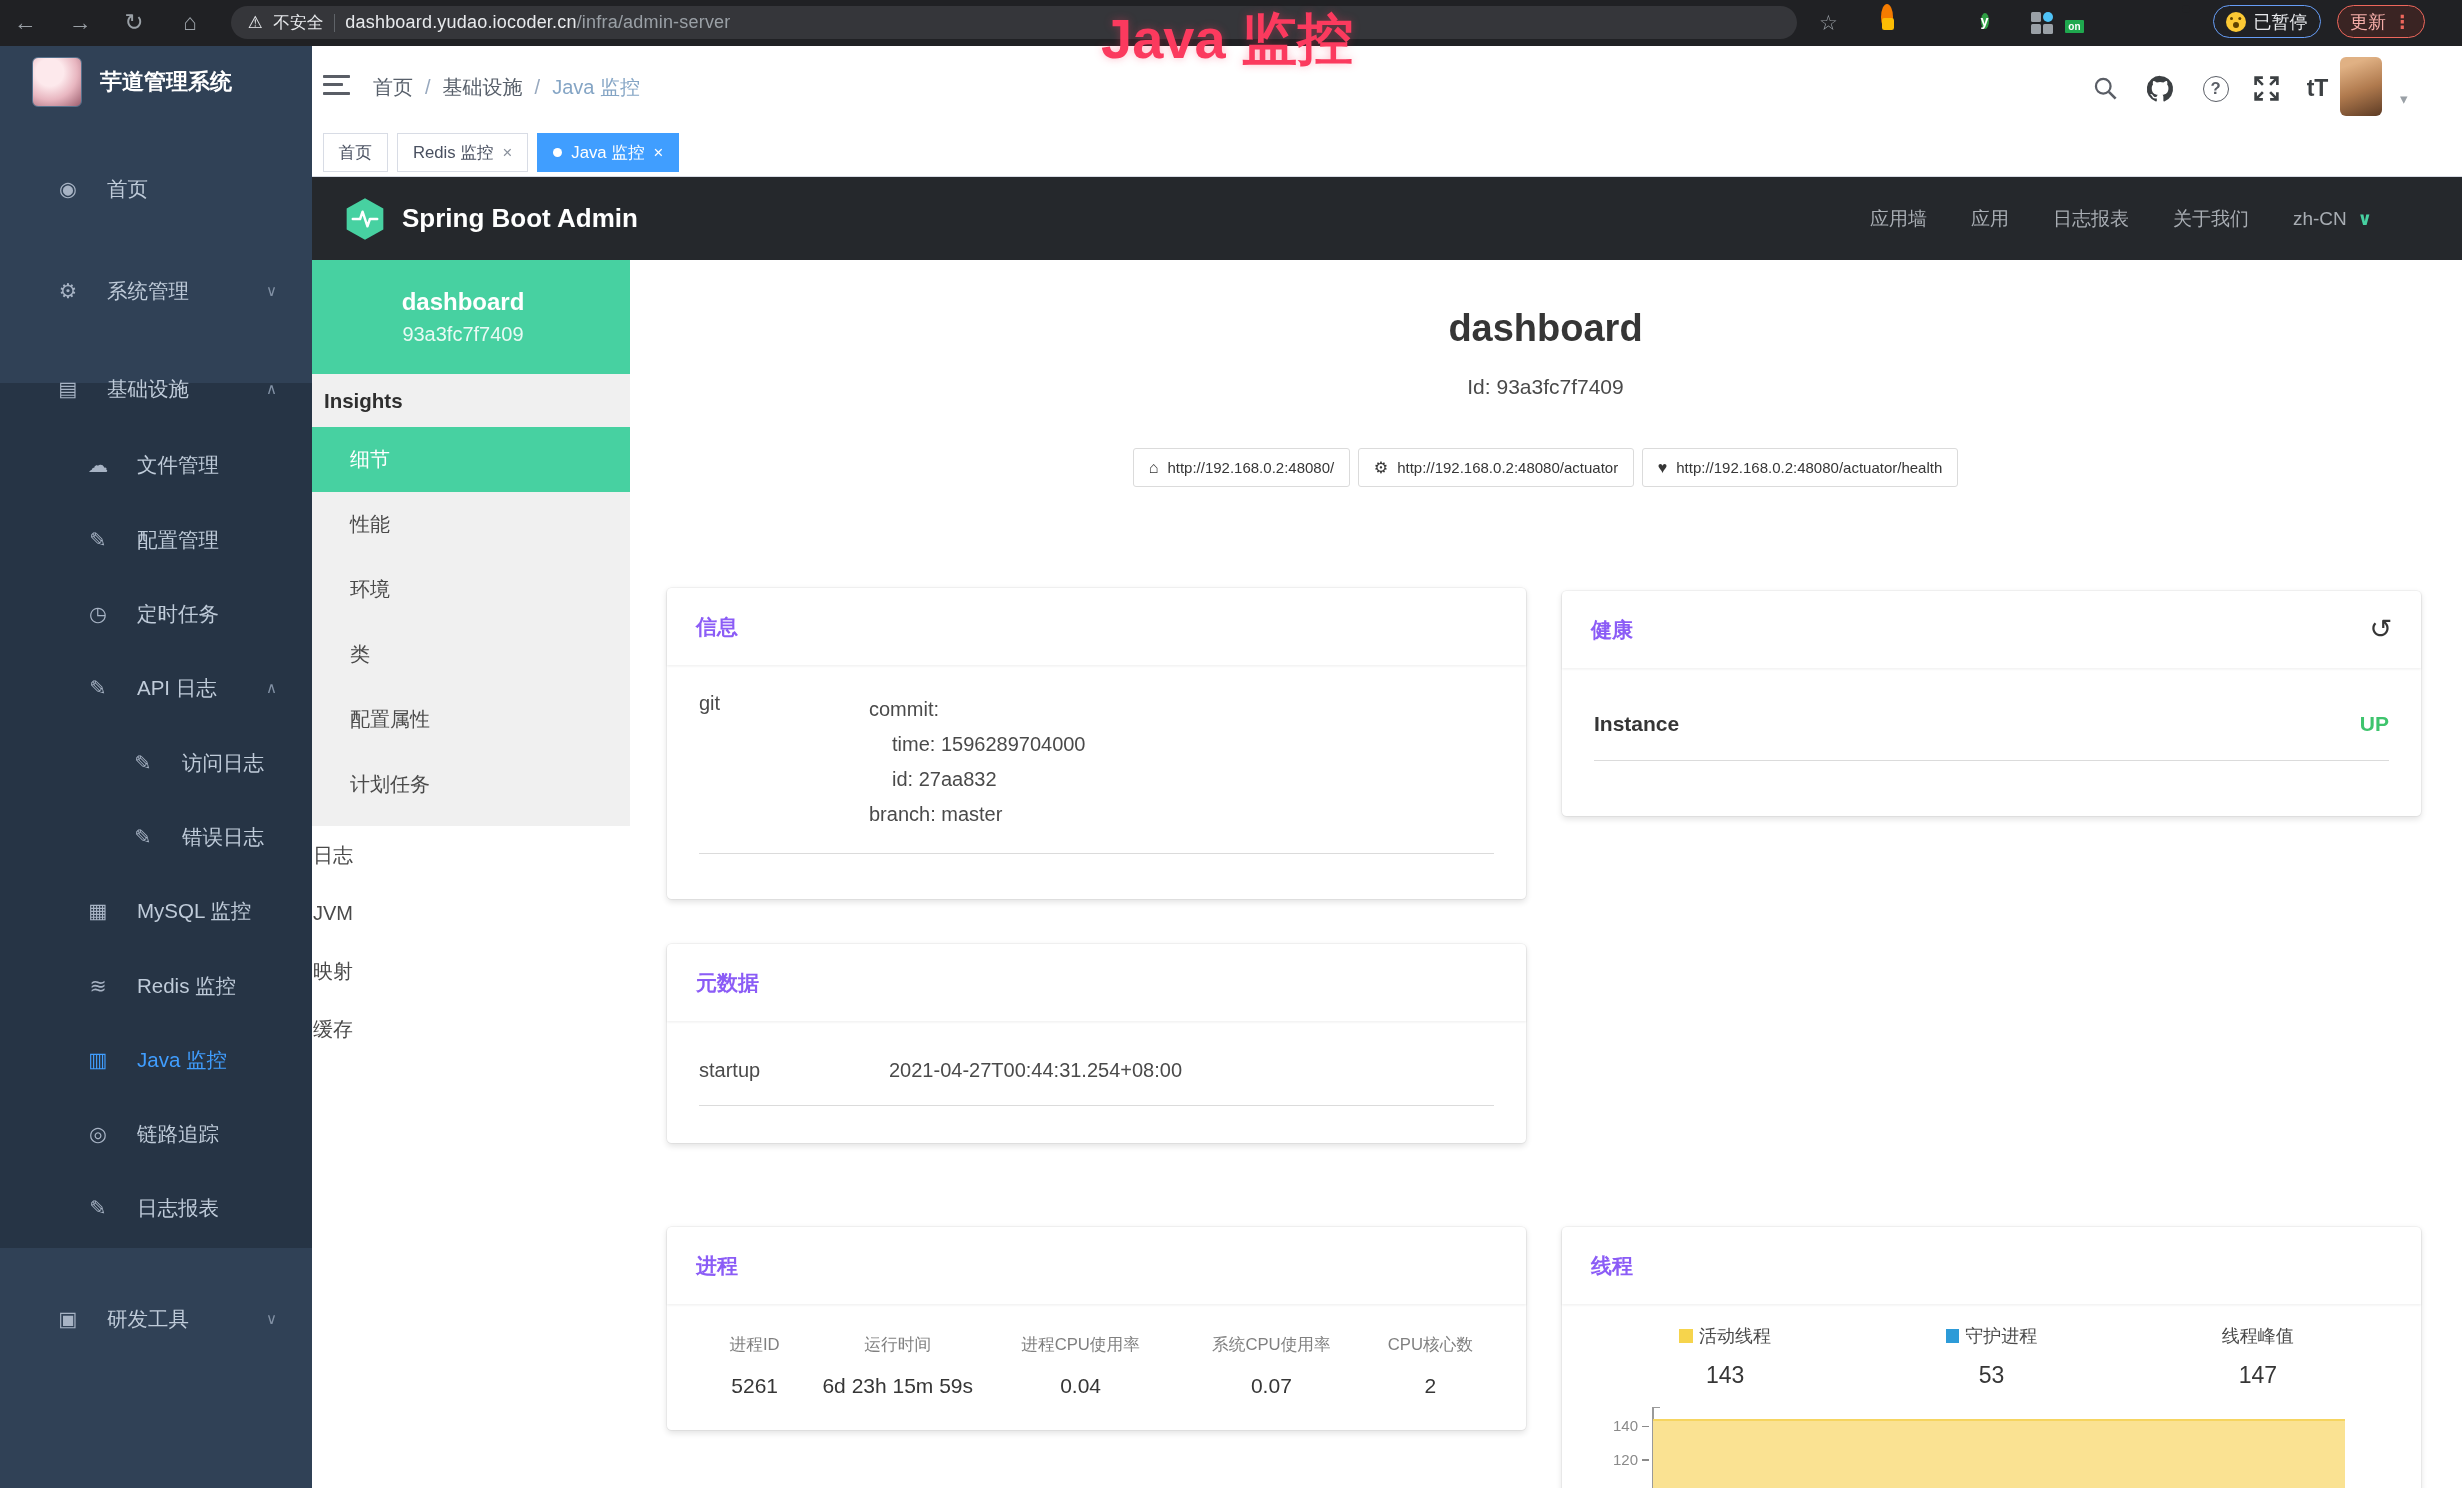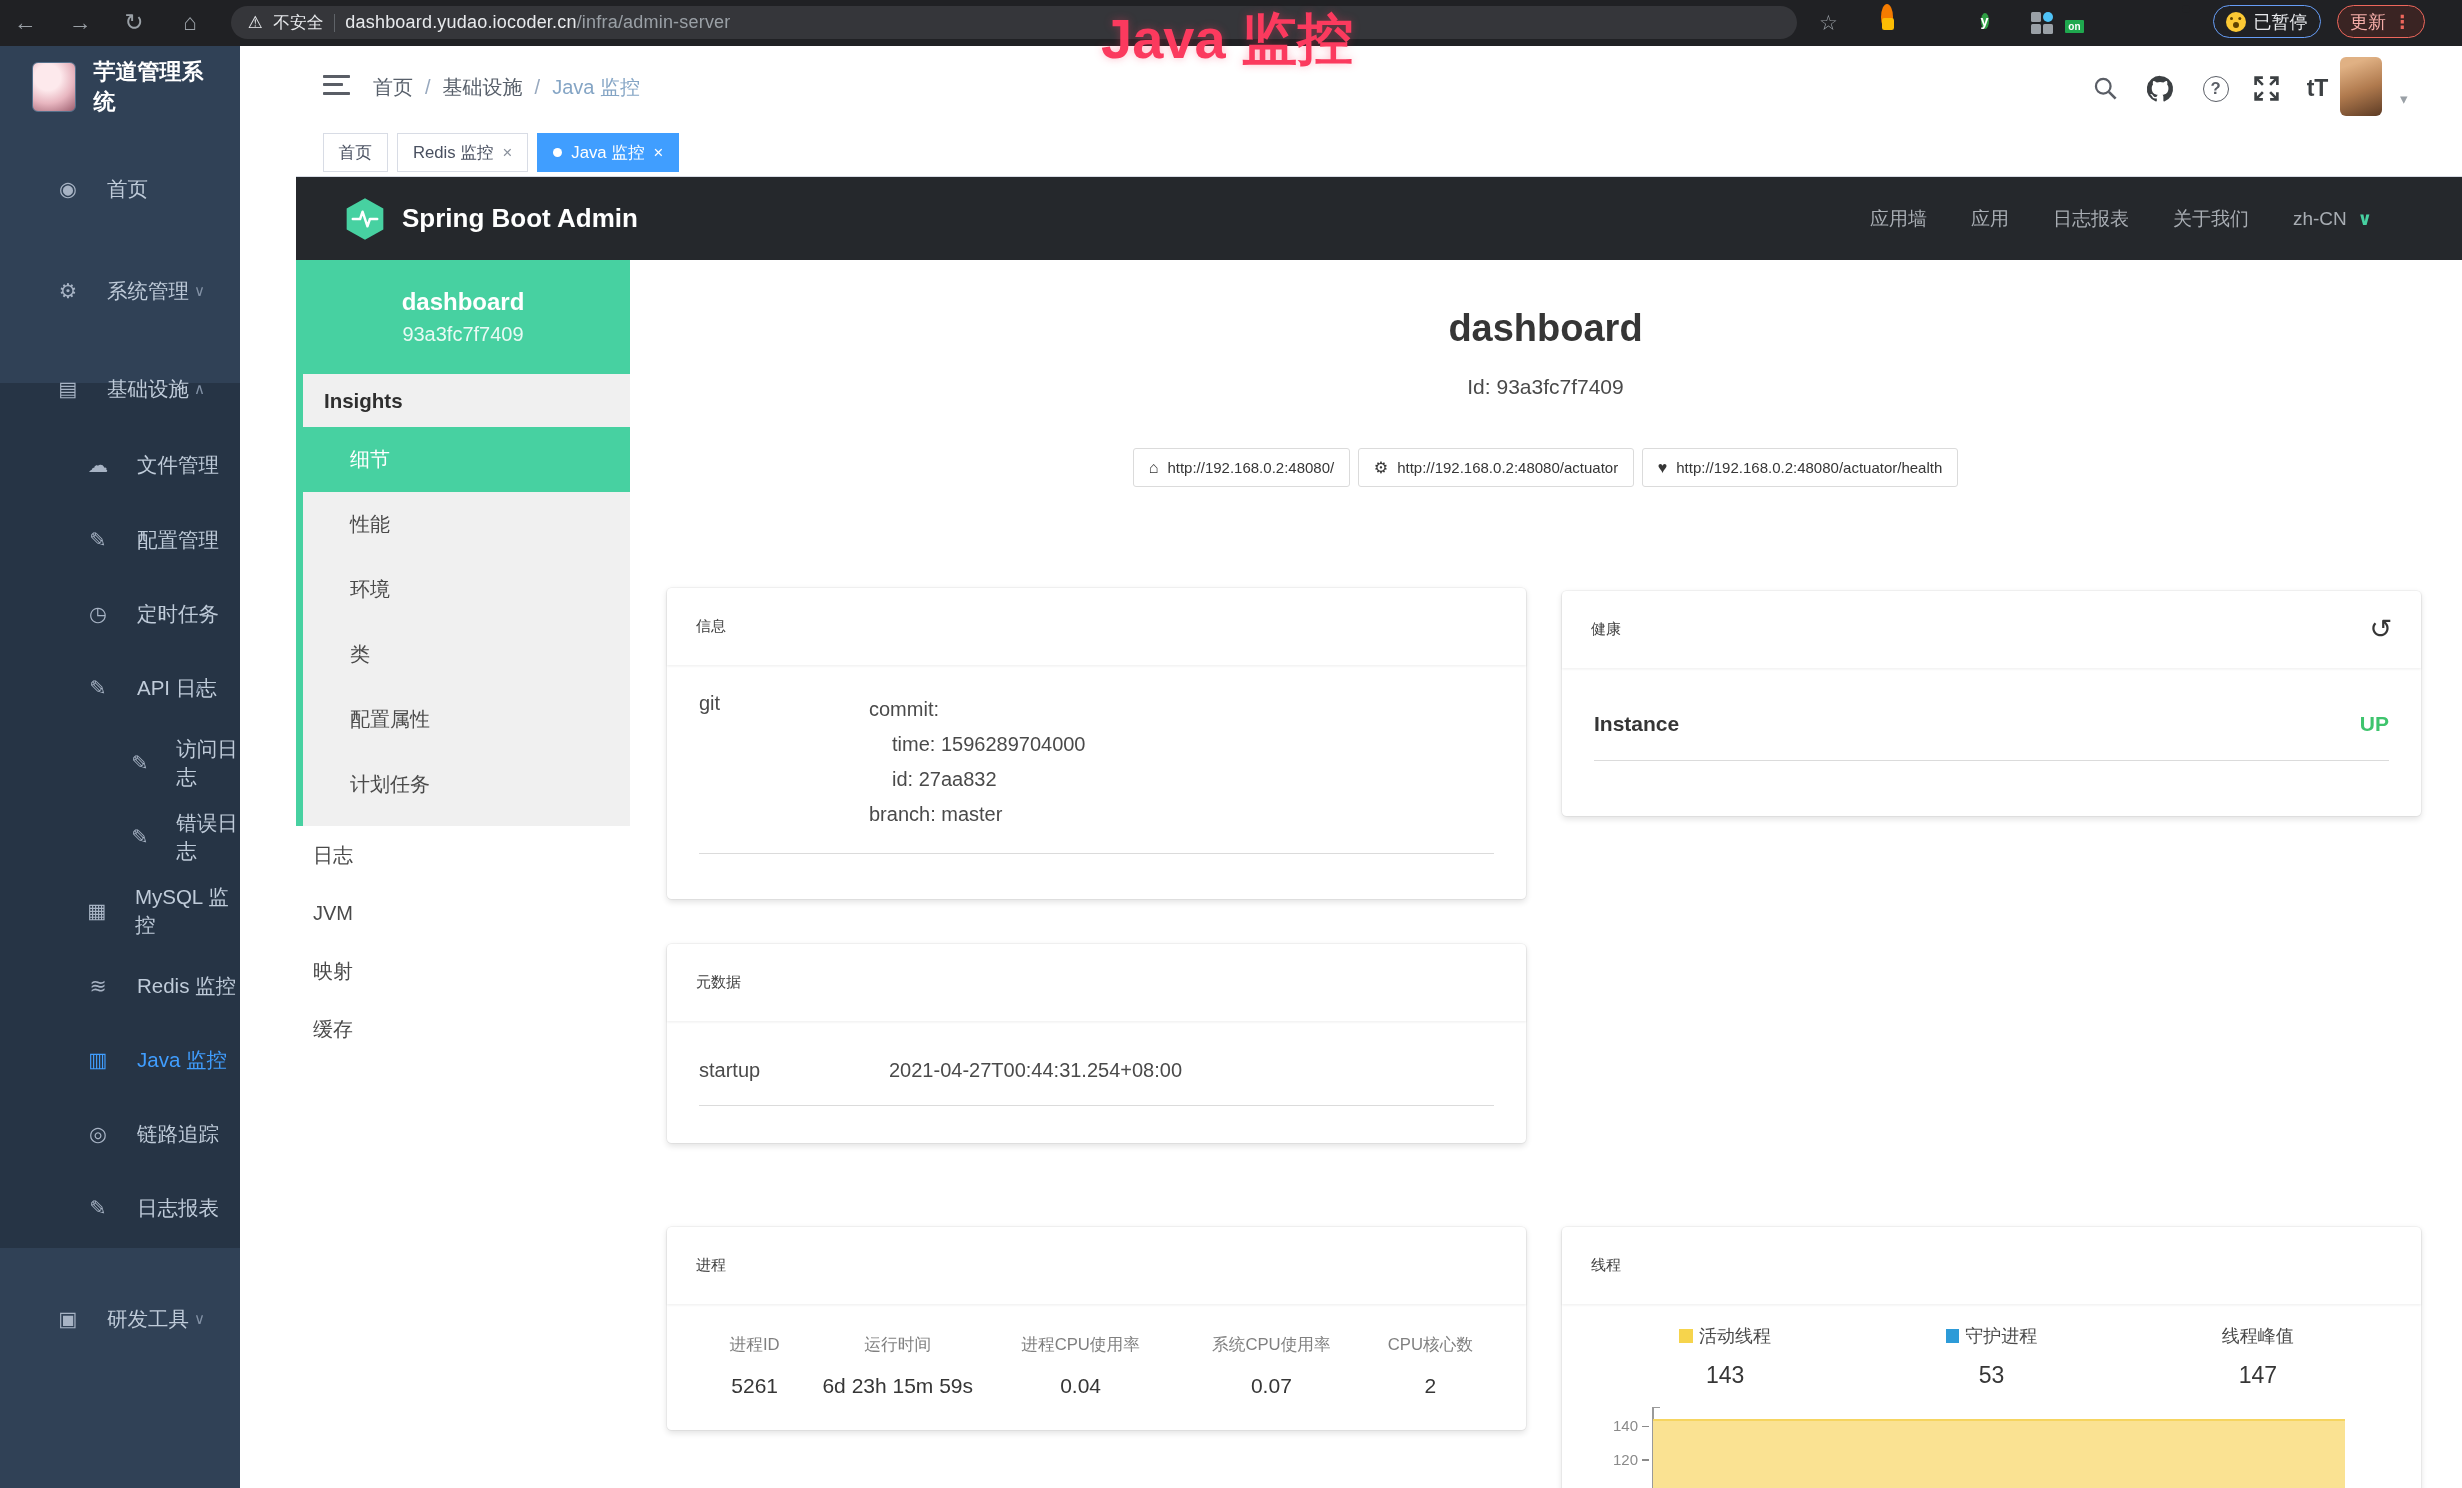--- a/index.html
+++ b/index.html
@@ -38,21 +38,21 @@
   .paused-face::before { content:""; position:absolute; left:3.8px; top:5.3px; width:3px; height:3px; border-radius:50%; background:#5f4200; box-shadow:8.3px 0 0 #5f4200; }
   .paused-face::after { content:""; position:absolute; left:6.8px; top:10.6px; width:6px; height:6px; border-radius:50%; background:#5f4200; }
   .capsule .cap-label { font-size:18px; color:#e8eaed; }
   .capsule.update .cap-label { color:#f6aea9; }
   .kebab { color:#ee675c; font-size:18px; font-weight:bold; letter-spacing:0; }
 
   
   .annotation { position:absolute; left:1101px; top:1.5px; z-index:60; font-size:56px; font-weight:bold; color:#fb3a5e; text-shadow:0 0 9px rgba(251,58,94,.35); white-space:nowrap; }
 
   
-  .sidebar { position:absolute; left:0; top:46px; width:240px; height:1443px; background:#304156; z-index:10; }
+  .sidebar { position:absolute; left:0; top:46px; width:312px; height:1443px; background:#304156; z-index:10; }
   .logo-row { position:absolute; left:0; top:11.4px; width:100%; display:flex; align-items:center; gap:18px; padding:0 32px; }
   .logo-img { width:50px; height:50px; border-radius:6px; background:radial-gradient(circle at 35% 30%, #fde9ec 0 30%, #e8b6c0 60%, #9c5e6e); border:0.8px solid #56718c; }
   .logo-title { color:#fff; font-size:22px; font-weight:bold; }
   .s-item { position:absolute; left:0; width:100%; height:62px; display:flex; align-items:center; color:#bfcbd9; font-size:20.5px; cursor:pointer; }
   .s-item .ic { width:26px; text-align:center; color:#a7b3c4; font-size:20.5px; margin-right:26px; }
   .s-item .chev { position:absolute; right:35px; font-size:15px; color:#8291a5; }
   .s-item.lvl1 { padding-left:55px; }
   .s-item.lvl2 { padding-left:85px; }
   .s-item.lvl3 { padding-left:130px; }
   .submenu-bg { position:absolute; left:0; top:337px; width:100%; height:865px; background:#263445; }
@@ -103,21 +103,21 @@
   
   .sba-main { position:absolute; left:629px; top:260px; width:1833px; height:1229px; background:#fff; overflow:hidden; z-index:3; }
   .inst-title { position:absolute; left:0; top:47px; width:100%; text-align:center; font-size:38px; font-weight:600; color:#363636; }
   .inst-id { position:absolute; left:0; top:115px; width:100%; text-align:center; font-size:21px; color:#4a4a4a; }
   .chip-row { position:absolute; left:0; top:188px; width:100%; display:flex; justify-content:center; gap:7.6px; }
   .chip { border:0.8px solid #dbdbdb; border-radius:3px; padding:9px 15px; display:flex; align-items:center; gap:9px; font-size:15px; color:#363636; cursor:pointer; background:#fff; }
   .chip .cic { font-size:16px; color:#363636; }
 
   .card { position:absolute; background:#fff; border-radius:4.6px; box-shadow:0 2.3px 6px rgba(10,10,10,.12), 0 0 0 0.8px rgba(10,10,10,.05); }
   .card-head { height:77px; padding:0 29px; display:flex; align-items:center; justify-content:space-between; box-shadow:0 1.5px 2.3px rgba(10,10,10,.06); }
-  .card-title { font-size:15px; font-weight:normal; color:#404040; }
+  .card-title { font-size:21px; font-weight:bold; color:#8b5cf6; }
   .hist-ic { font-size:27px; color:#363636; cursor:pointer; line-height:1; }
   .card-body { padding:27px 32px; }
 
   .kv-row { display:flex; border-bottom:0.8px solid #dbdbdb; padding-bottom:21px;gap:11px; }
   .kv-k { width:159px; flex:none; font-size:20px; color:#4a4a4a; }
   .kv-v { font-size:20px; color:#4a4a4a; line-height:35px; }
   .kv-v .ind { padding-left:23px; }
 
   .health-row { display:flex; align-items:center; justify-content:space-between; border-bottom:0.8px solid #dbdbdb; padding-bottom:24px; margin-top:16.7px; }
   .health-name { font-size:21px; font-weight:600; color:#363636; }

